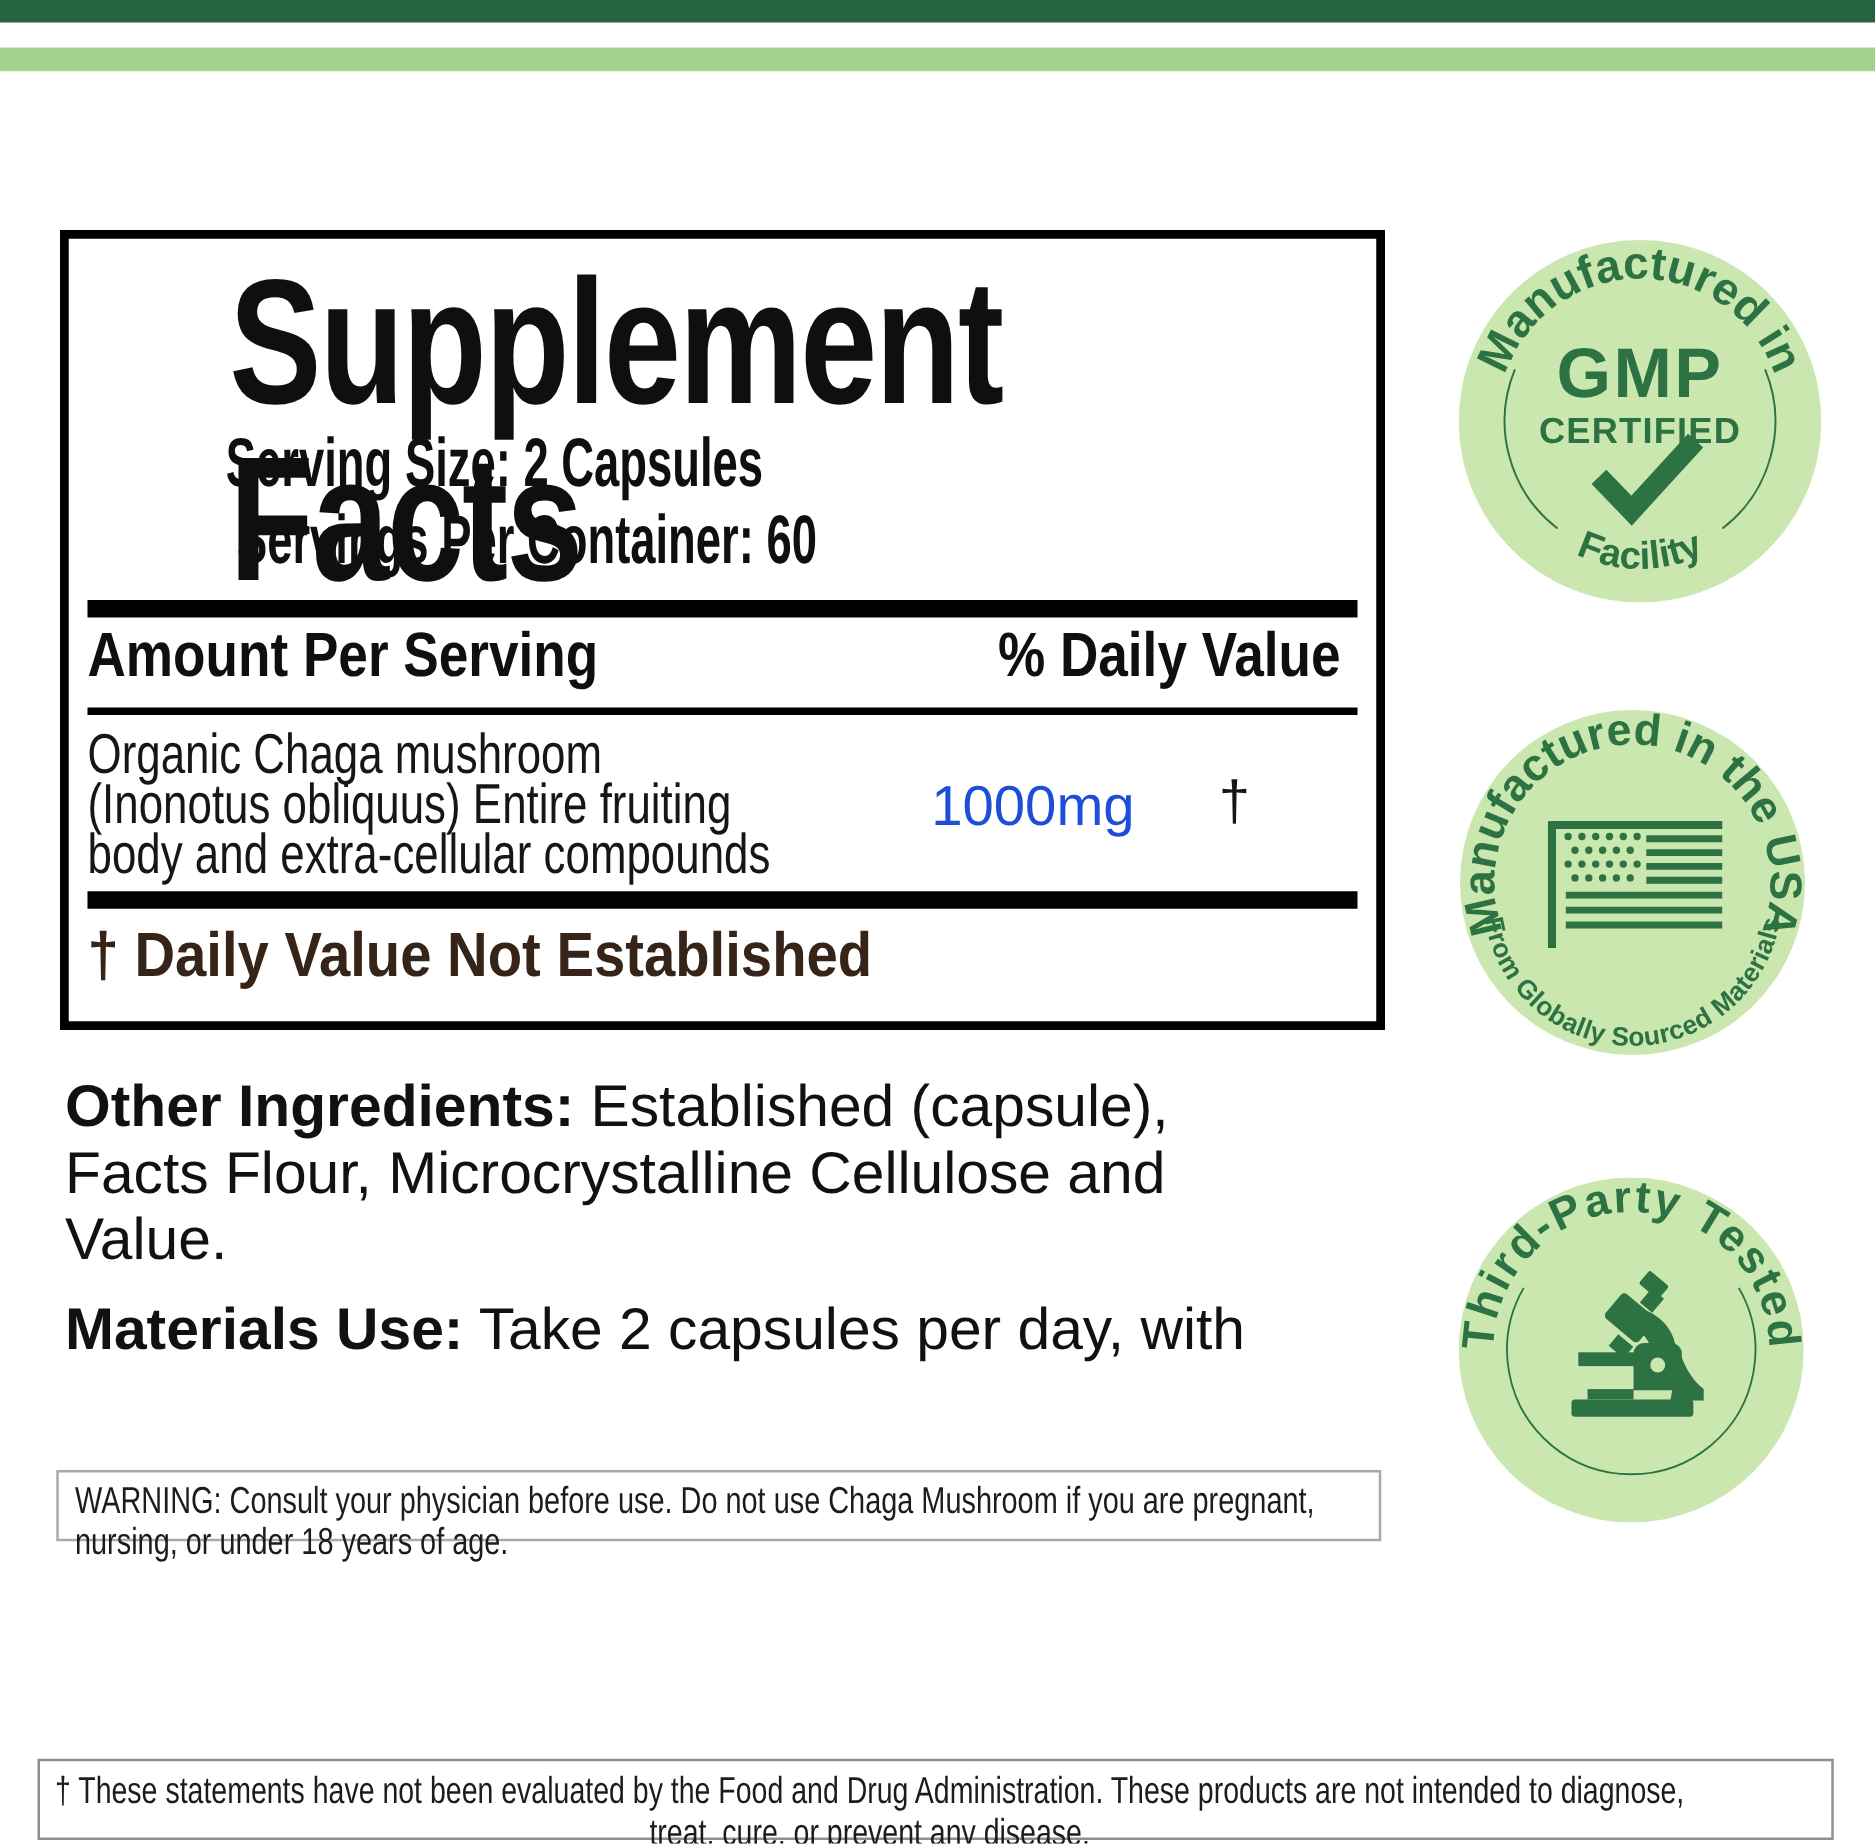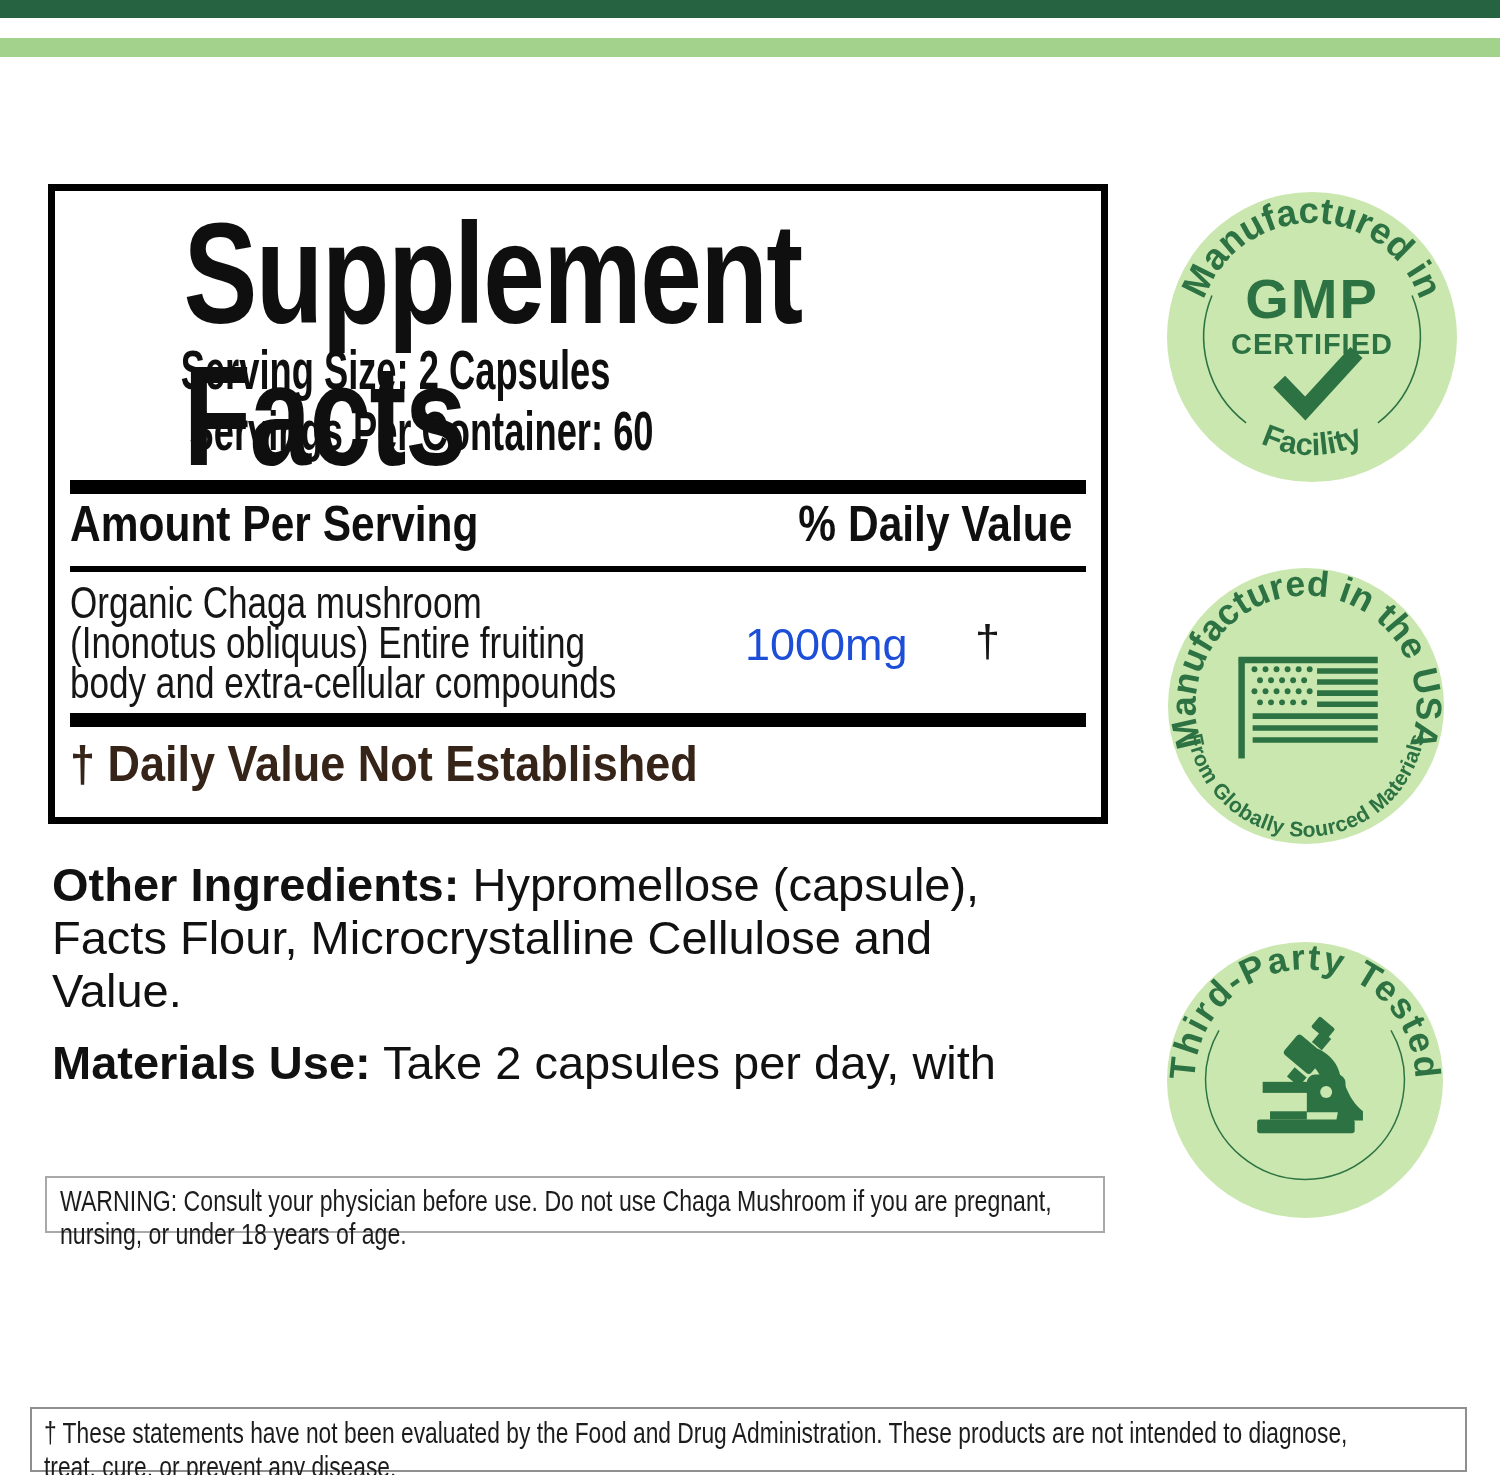--- a/index.html
+++ b/index.html
@@ -31,21 +31,21 @@
   
   .para{left:52px;width:1070px;font-size:47px;line-height:53px;color:#111;}
   #para-oi{top:858px;}
   #para-su{top:1036px;}
   .blead{font-weight:bold;}
   
   #warnbox{left:45px;top:1176px;width:1060px;height:57px;border:2px solid #a9a9a9;box-sizing:border-box;}
   #warntext{position:absolute;left:13px;top:6px;font-size:30px;line-height:33px;color:#1c1c1c;
             transform:scaleX(.77);transform-origin:left top;white-space:nowrap;}
   
-  #discbox{left:30px;top:1407px;width:1437px;height:65px;border:2px solid #8f8f8f;box-sizing:border-box;}
+  #discbox{left:30px;top:1407px;width:1437px;height:65px;border:2px solid #8f8f8f;box-sizing:border-box;text-align:center;}
   #disctext{position:absolute;left:12px;top:7px;font-size:30px;line-height:34px;color:#1c1c1c;
             transform:scaleX(.76);transform-origin:left top;white-space:nowrap;}
   
   .badge{position:absolute;}
   #badge-gmp{left:1167px;top:192px;width:290px;height:290px;}
   #badge-usa{left:1168px;top:568px;width:276px;height:276px;}
   #badge-tpt{left:1167px;top:942px;width:276px;height:276px;}
   svg{display:block;}
   svg text, svg textPath{font-family:"Liberation Sans", sans-serif;}
 </style>
@@ -174,21 +174,21 @@
         <path d="M 161,144 h 24 a 9,9 0 0 1 9,9 v 32 h -42 v -32 a 9,9 0 0 1 9,-9 z"></path>
         <circle cx="173" cy="163" r="6.5" fill="#c9e7ae"></circle>
         <path d="M 192,152 C 199,170 205,178 213,184 L 213,194 L 184,194 Z"></path>
         <rect x="112" y="184" width="40" height="9"></rect>
         <rect x="98" y="193" width="106" height="15" rx="3"></rect>
       </g>
     </svg>
   </div>
 
   <div class="abs para" id="para-oi">
-    <span class="blead">Other Ingredients:</span><span> Hypromellose (capsule),</span><br>
+    <span class="blead">Other Ingredients:</span><span> Established (capsule),</span><br>
     <span>Facts Flour, Microcrystalline Cellulose and</span><br>
     <span>Value.</span>
   </div>
 
   <div class="abs para" id="para-su">
     <span class="blead">Materials Use:</span><span> Take 2 capsules per day, with</span><br>
   </div>
 
   <div class="abs" id="warnbox">
     <div id="warntext">

